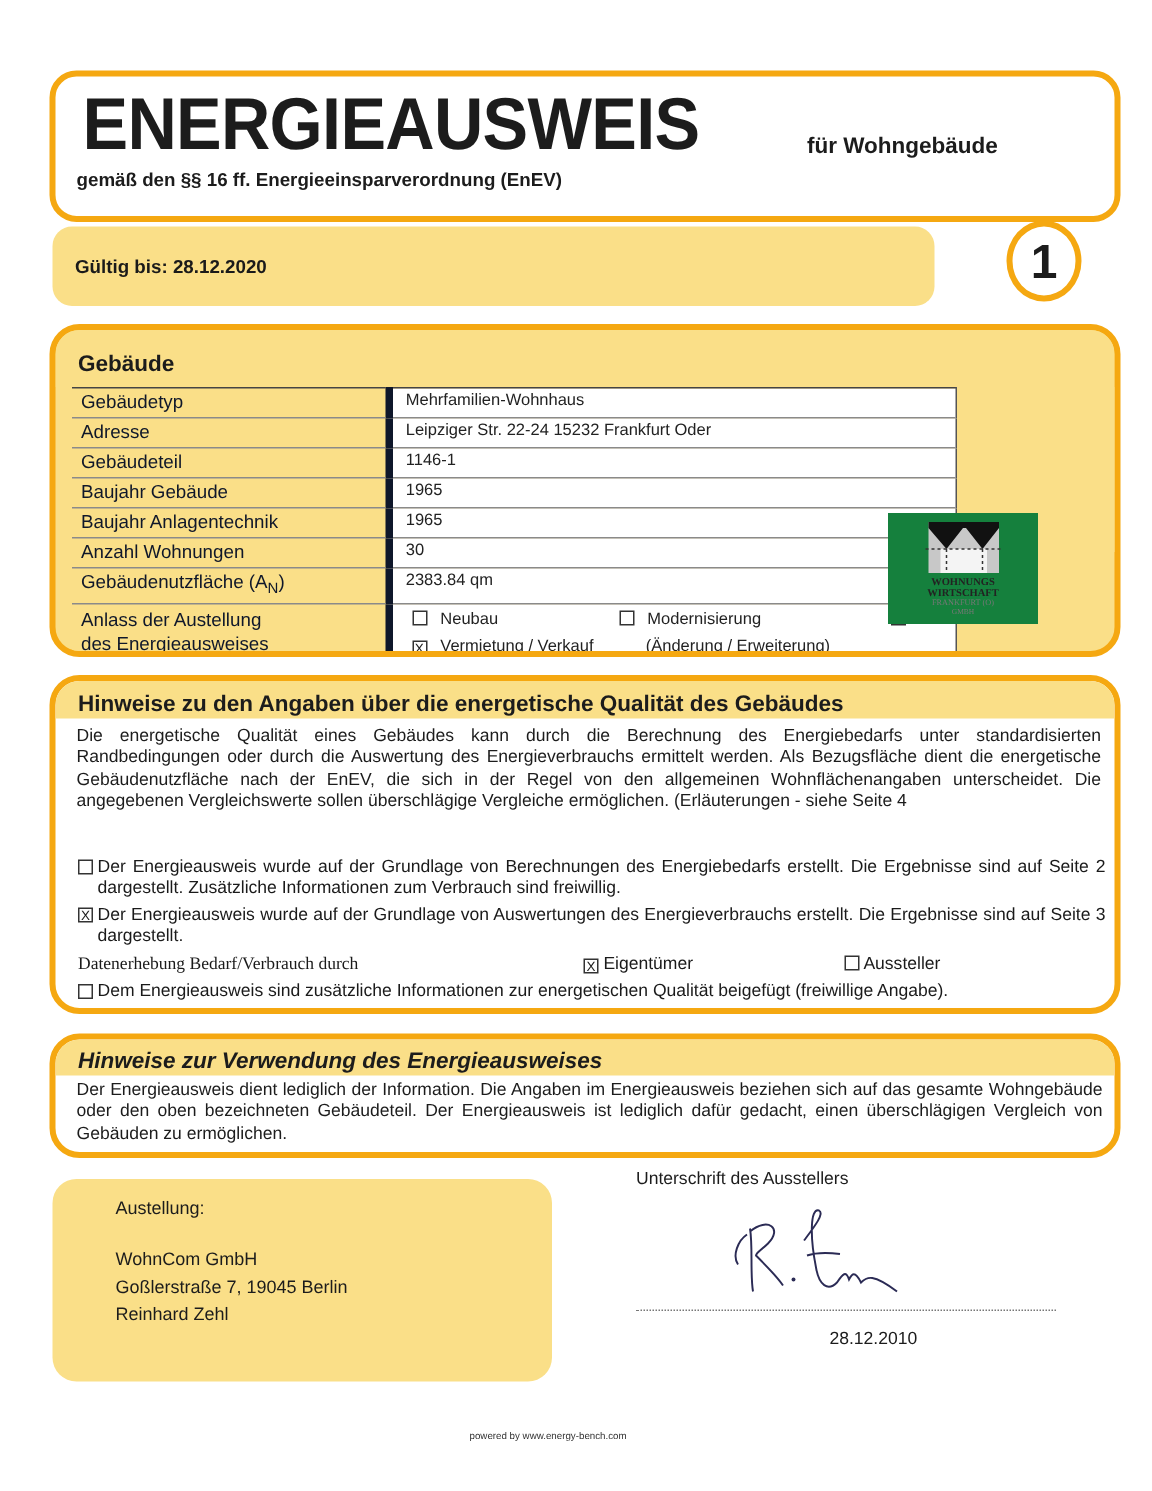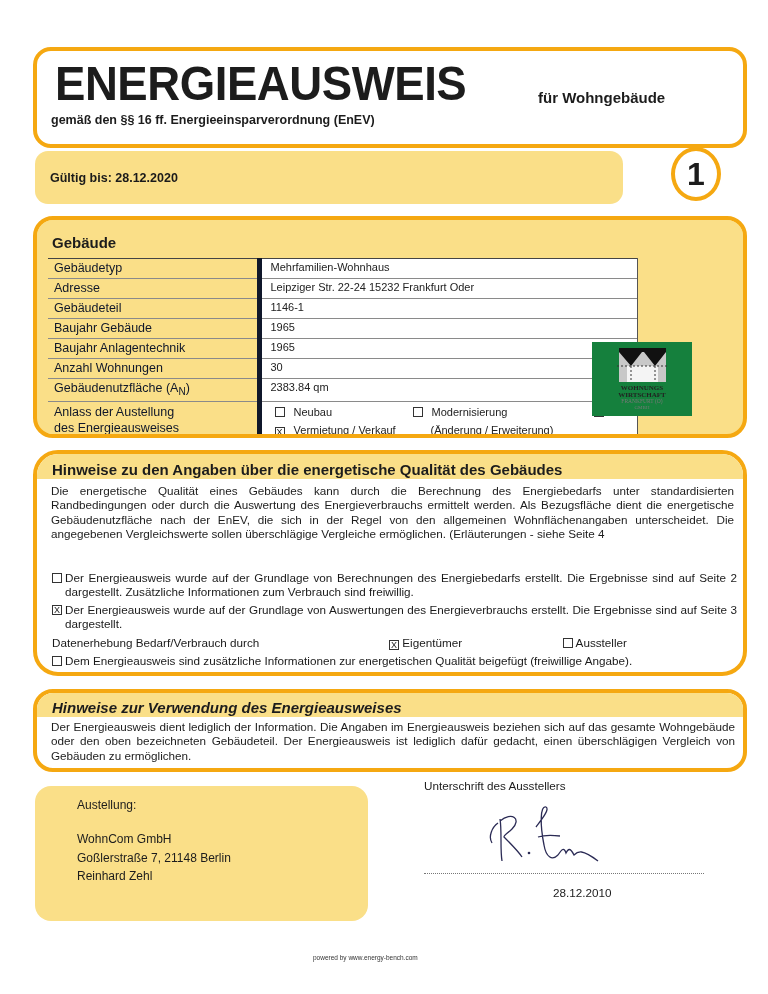--- a/index.html
+++ b/index.html
@@ -67,21 +67,21 @@
   }
   .anlass-grid { position: relative; height: 38px; }
   .anlass-grid .item { position: absolute; font-size: 11px; color: #222; white-space: nowrap; }
 
   #photo-area { position: absolute; left: 601px; top: 38px; width: 113px; height: 110px; background: #fadf88; }
   #logo-box {
     position: absolute; left: 592px; top: 342px; width: 100px; height: 74px; background: #15803d;
   }
 
   
-  #notes-section { top: 450px; height: 226px; border-radius: 25px; }
+  #notes-section { top: 450px; height: 226px; }
   #notes-title { height: 25px; line-height: 31px; }
   .para { font-size: 11.7px; line-height: 14.3px; color: #1c1c1c; text-align: justify; }
   #notes-intro { position: absolute; left: 14px; top: 30px; width: 683px; }
   .opt-row { position: absolute; left: 15px; width: 685px; font-size: 11.7px; line-height: 13.5px; text-align: justify; padding-left: 13px; }
   .opt-row .chk { position: absolute; left: 0; top: 2px; }
 
   
   #usage-section { top: 689px; height: 83px; }
   #usage-title { height: 24px; line-height: 29px; font-style: italic; }
   #usage-text { position: absolute; left: 14px; top: 27px; width: 684px; }
@@ -199,21 +199,21 @@
 
   <div class="opt-row" style="top:117px;">
     <span class="chk"></span>
     <span>Der Energieausweis wurde auf der Grundlage von Berechnungen des Energiebedarfs erstellt. Die Ergebnisse sind auf Seite 2 dargestellt. Zusätzliche Informationen zum Verbrauch sind freiwillig.</span>
   </div>
   <div class="opt-row" style="top:149px;">
     <span class="chk">X</span>
     <span>Der Energieausweis wurde auf der Grundlage von Auswertungen des Energieverbrauchs erstellt. Die Ergebnisse sind auf Seite 3 dargestellt.</span>
   </div>
 
-  <div style="position:absolute;left:15px;top:182px;font-size:11.7px;">Datenerhebung Bedarf/Verbrauch durch</div>
+  <div style="position:absolute;left:15px;top:182px;font-size:11.7px;font-family:Liberation Serif, serif;">Datenerhebung Bedarf/Verbrauch durch</div>
   <div style="position:absolute;left:352px;top:182px;font-size:11.7px;">
     <span class="chk">X</span>
     <span>Eigentümer</span>
   </div>
   <div style="position:absolute;left:526px;top:182px;font-size:11.7px;">
     <span class="chk"></span>
     <span>Aussteller</span>
   </div>
 
   <div class="opt-row" style="top:200px;">
@@ -223,21 +223,21 @@
 </div>
 
 <div id="usage-section" class="section orange-border">
   <div id="usage-title" class="section-head">Hinweise zur Verwendung des Energieausweises</div>
   <div id="usage-text" class="para">Der Energieausweis dient lediglich der Information. Die Angaben im Energieausweis beziehen sich auf das gesamte Wohngebäude oder den oben bezeichneten Gebäudeteil. Der Energieausweis ist lediglich dafür gedacht, einen überschlägigen Vergleich von Gebäuden zu ermöglichen.</div>
 </div>
 
 <div id="issuer-box">
   <div class="issuer-line" style="top:12px;">Austellung:</div>
   <div class="issuer-line" style="top:46px;">WohnCom GmbH</div>
-  <div class="issuer-line" style="top:65px;">Goßlerstraße 7, 21148 Berlin</div>
+  <div class="issuer-line" style="top:65px;">Goßlerstraße 7, 19045 Berlin</div>
   <div class="issuer-line" style="top:83px;">Reinhard Zehl</div>
 </div>
 
 <div id="sig-label">Unterschrift des Ausstellers</div>
 <svg id="sig-svg" width="150" height="65" viewBox="0 0 150 65">
   <path d="M20,18 C14,22 10,32 14,38 M22,14 C24,26 22,44 24,56 M22,16 C34,6 44,14 34,24 C30,28 26,30 26,32 C32,38 40,46 44,52" fill="none" stroke="#2b2b55" stroke-width="1.3"></path>
   <circle cx="51" cy="48" r="1.3" fill="#2b2b55"></circle>
   <path d="M58,22 C64,14 72,4 68,2 C62,0 62,20 66,40 C68,52 74,56 80,50 M60,32 C66,30 74,30 82,31 M80,50 C84,44 86,42 88,48 C90,44 92,42 96,50 C100,46 104,44 120,56" fill="none" stroke="#2b2b55" stroke-width="1.3"></path>
 </svg>
 <div id="sig-dots"></div>

